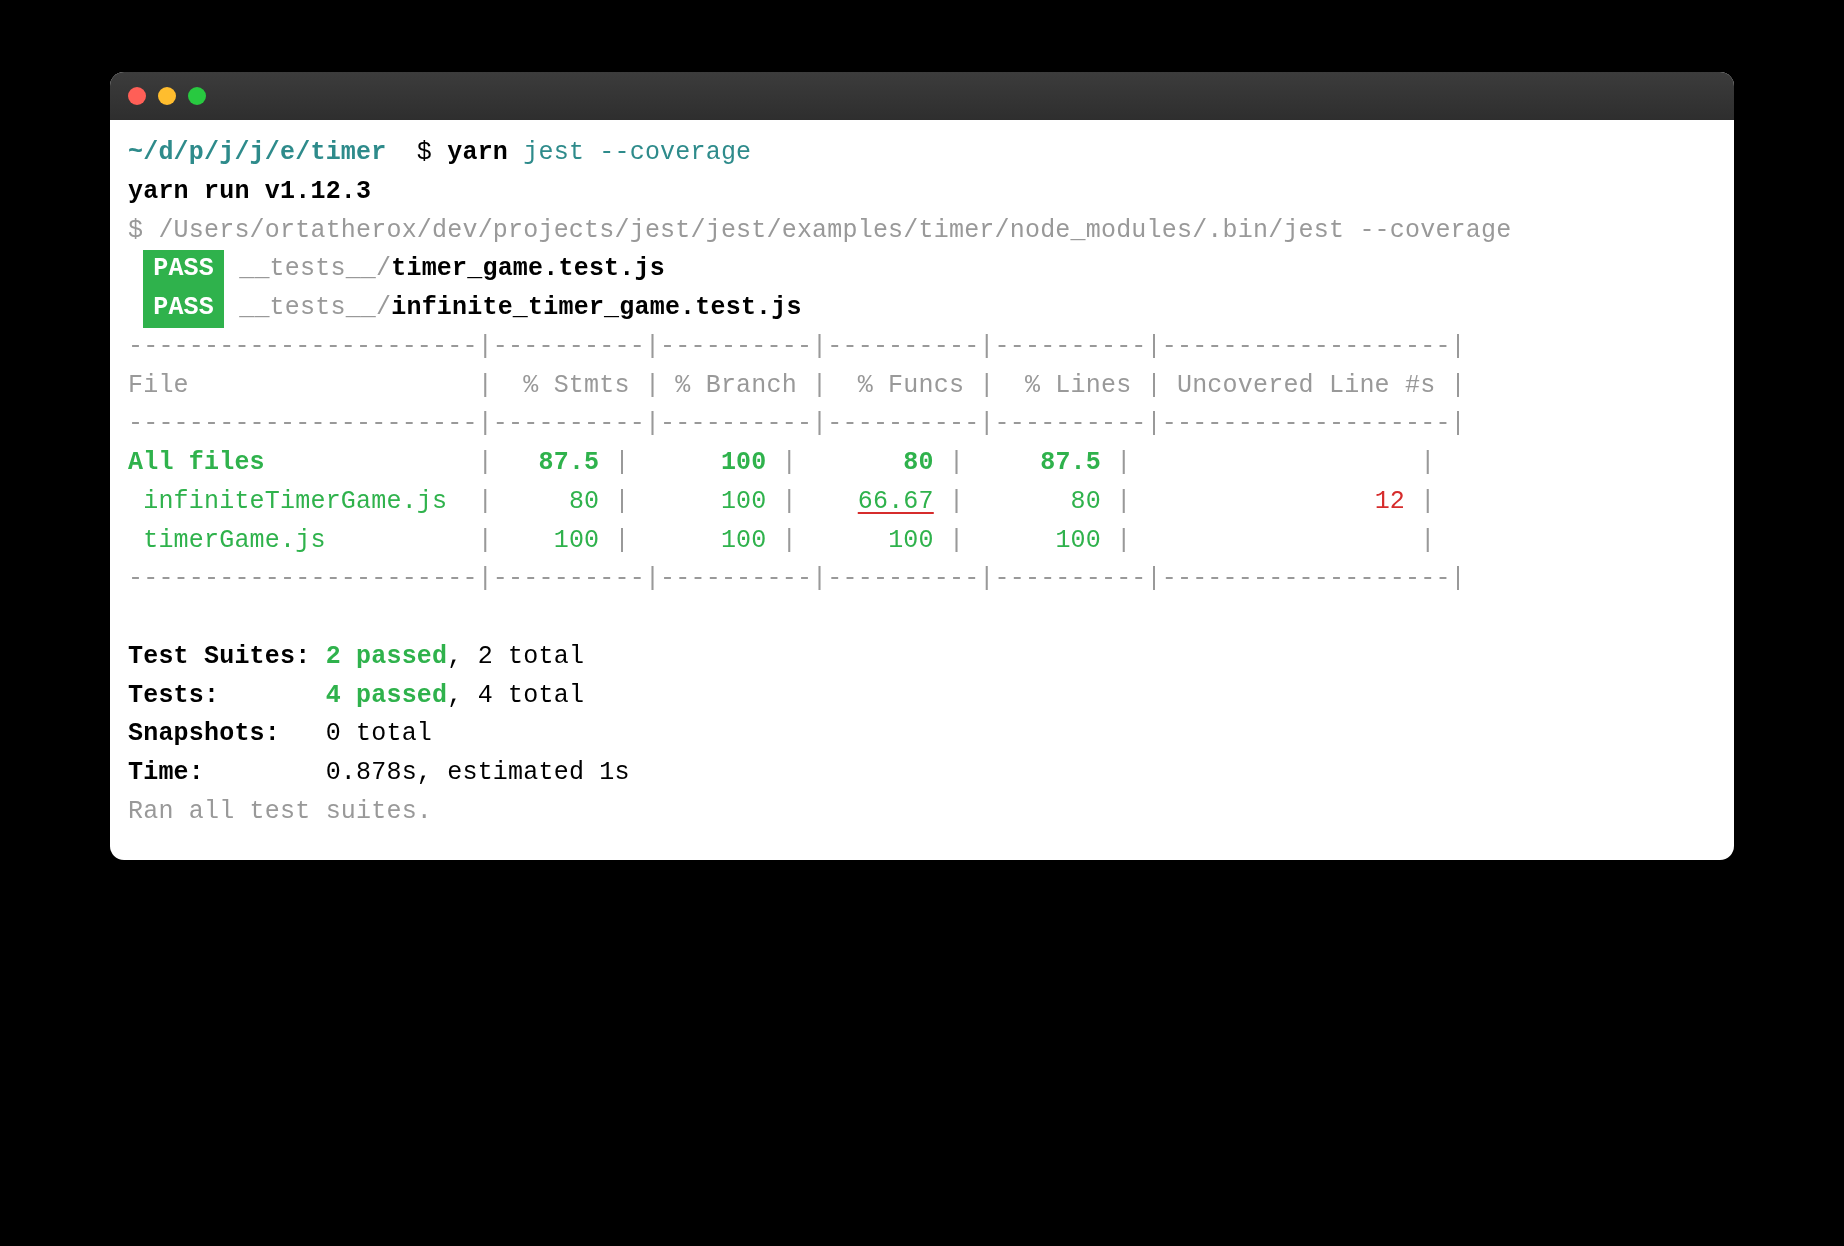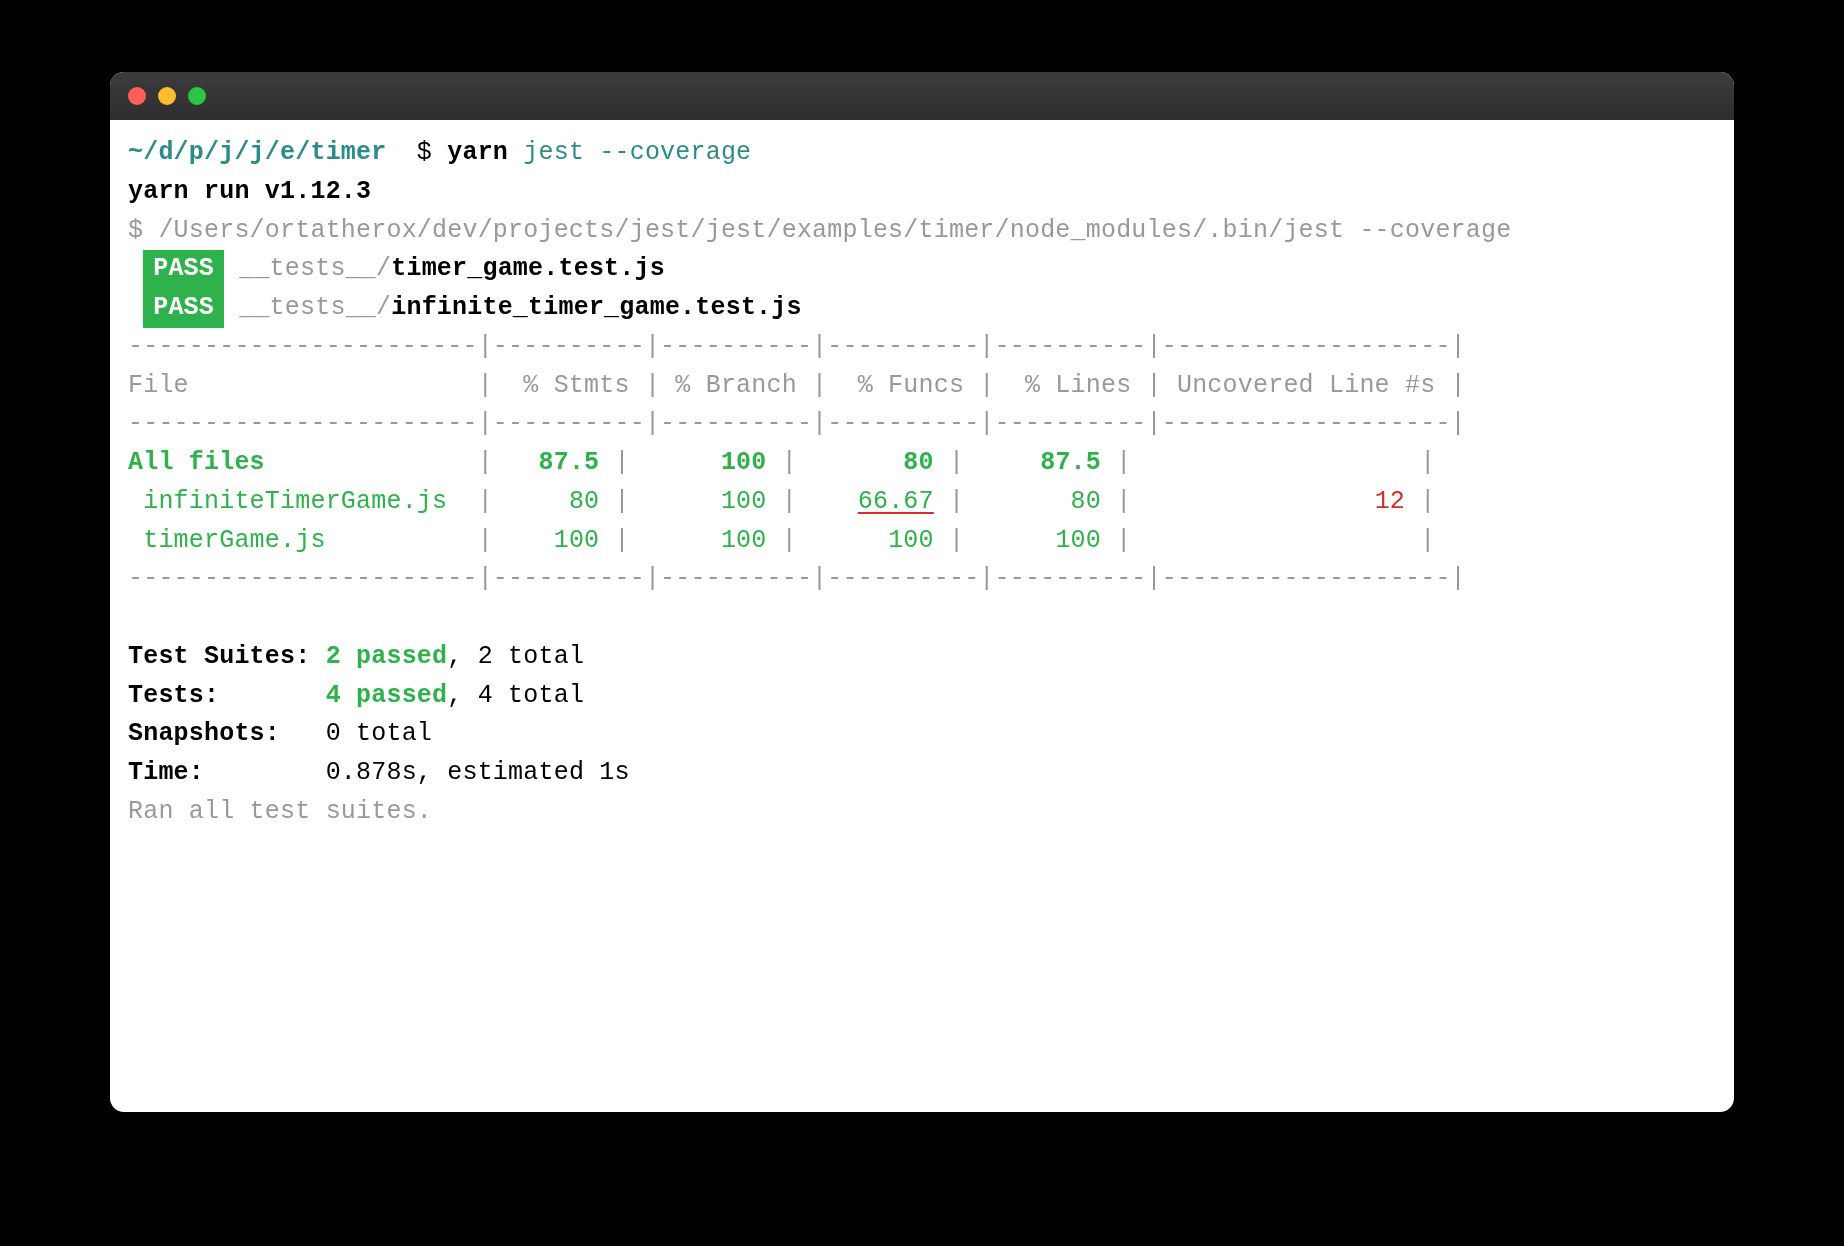--- a/index.html
+++ b/index.html
@@ -11,21 +11,21 @@
       background: #000;
       width: 1844px;
       height: 1246px;
       display: flex;
       align-items: flex-start;
       justify-content: center;
       padding-top: 72px;
     }
     .window {
       width: 1624px;
-      height: 1040px;
+      height: 788px;
       background: #fff;
       border-radius: 14px;
       overflow: hidden;
       box-shadow: 0 30px 80px rgba(0,0,0,0.6);
     }
     .titlebar {
       height: 48px;
       background: linear-gradient(#3c3c3c, #2e2e2e);
       display: flex;
       align-items: center;

